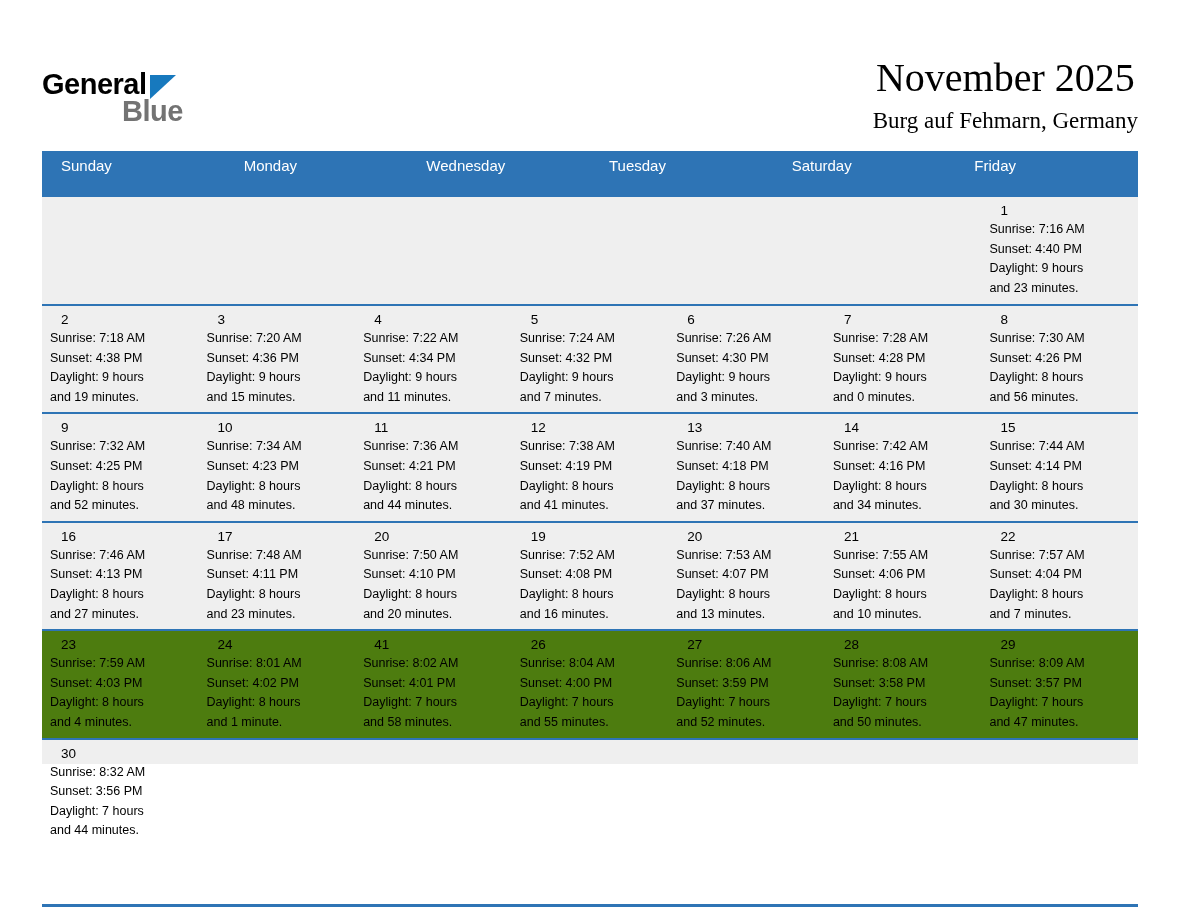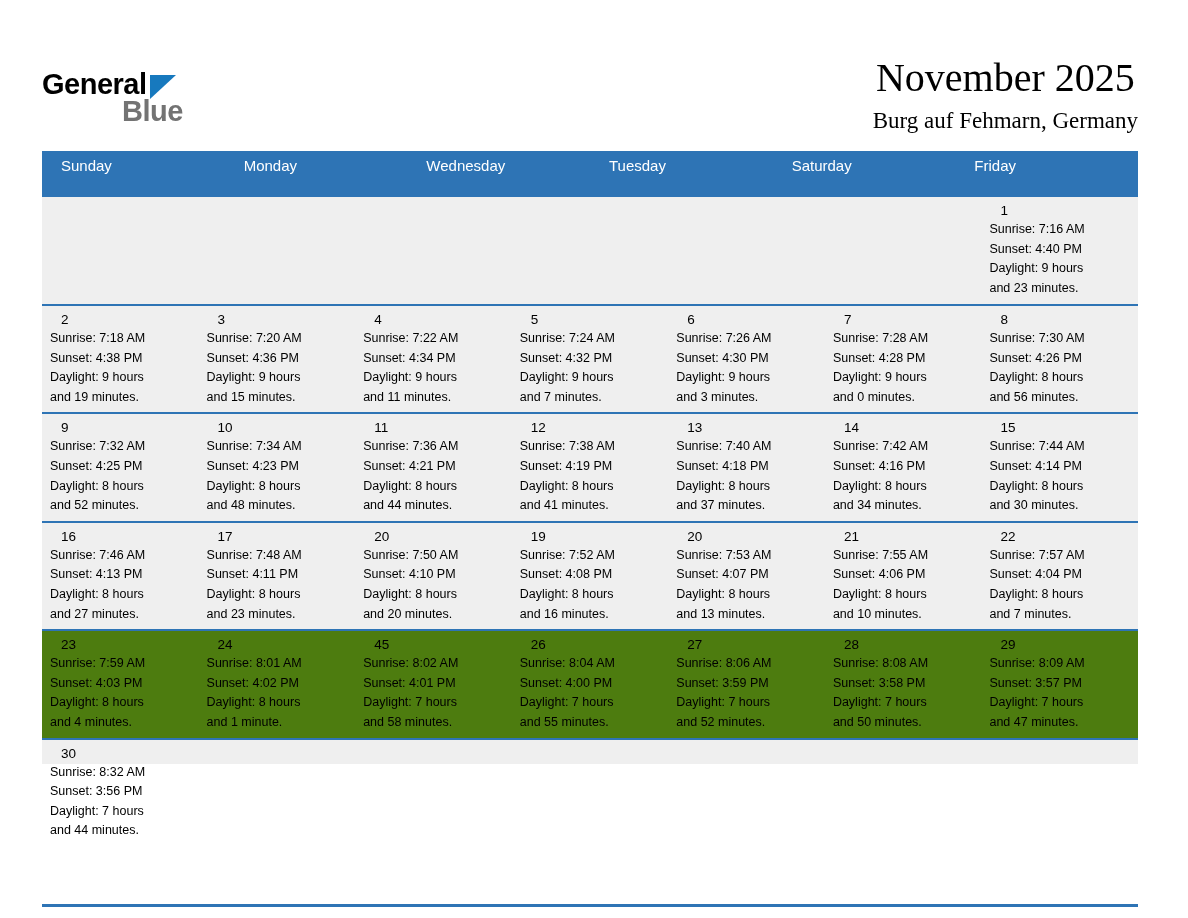--- a/index.html
+++ b/index.html
@@ -273,21 +273,21 @@
               <div class="day-line">and 4 minutes.</div>
             </div>
             <div class="day-cell">
               <div class="day-num">24</div>
               <div class="day-line">Sunrise: 8:01 AM</div>
               <div class="day-line">Sunset: 4:02 PM</div>
               <div class="day-line">Daylight: 8 hours</div>
               <div class="day-line">and 1 minute.</div>
             </div>
             <div class="day-cell">
-              <div class="day-num">45</div>
+              <div class="day-num">41</div>
               <div class="day-line">Sunrise: 8:02 AM</div>
               <div class="day-line">Sunset: 4:01 PM</div>
               <div class="day-line">Daylight: 7 hours</div>
               <div class="day-line">and 58 minutes.</div>
             </div>
             <div class="day-cell">
               <div class="day-num">26</div>
               <div class="day-line">Sunrise: 8:04 AM</div>
               <div class="day-line">Sunset: 4:00 PM</div>
               <div class="day-line">Daylight: 7 hours</div>

